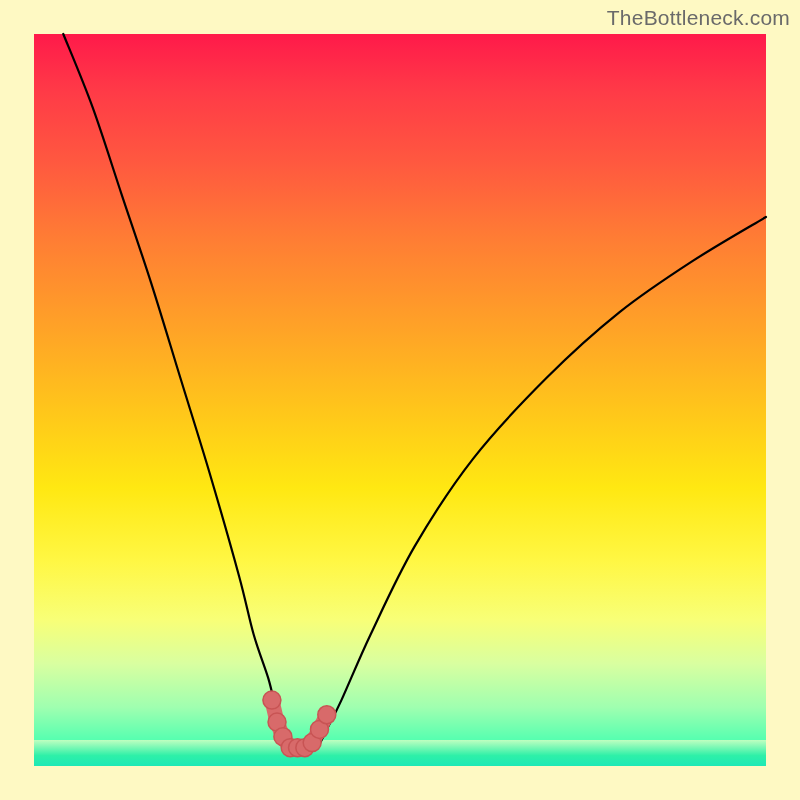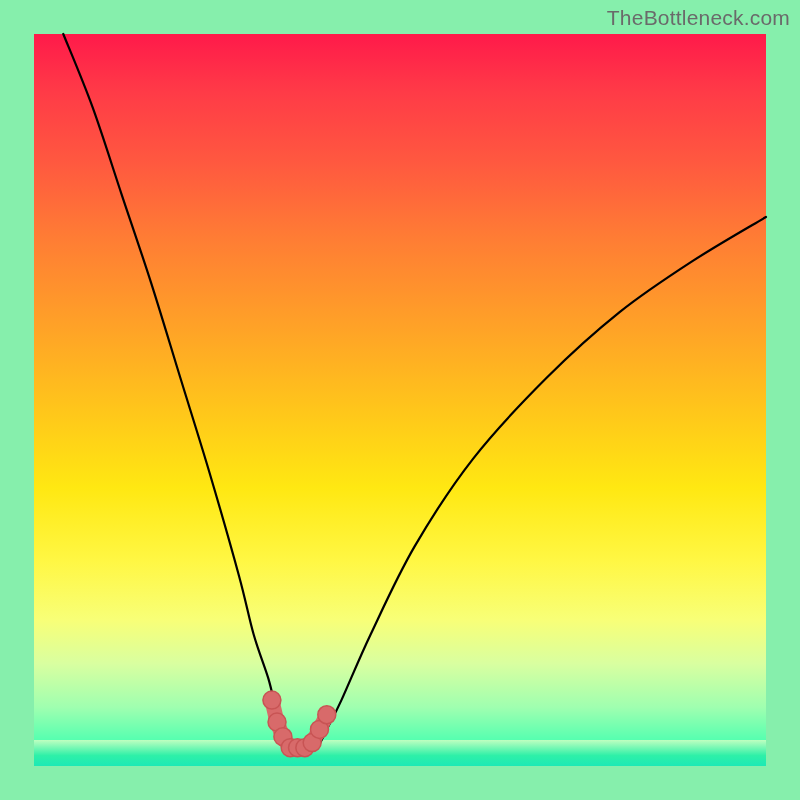--- a/index.html
+++ b/index.html
@@ -1,21 +1,21 @@
 <!DOCTYPE html>
 <html><head>
 <meta charset="utf-8">
 <style>
   * { margin: 0; padding: 0; box-sizing: border-box; }
   html, body { width: 800px; height: 800px; overflow: hidden; background: #000; }
   .frame {
     position: absolute;
     top: 0; left: 0;
     width: 800px; height: 800px;
-    background: #86efac;
+    background: #fef9c3;
   }
   .plot-area {
     position: absolute;
     top: 34px;
     left: 34px;
     width: 732px;
     height: 732px;
     
     background: linear-gradient(to bottom,
       #ff1a4a 0%,

